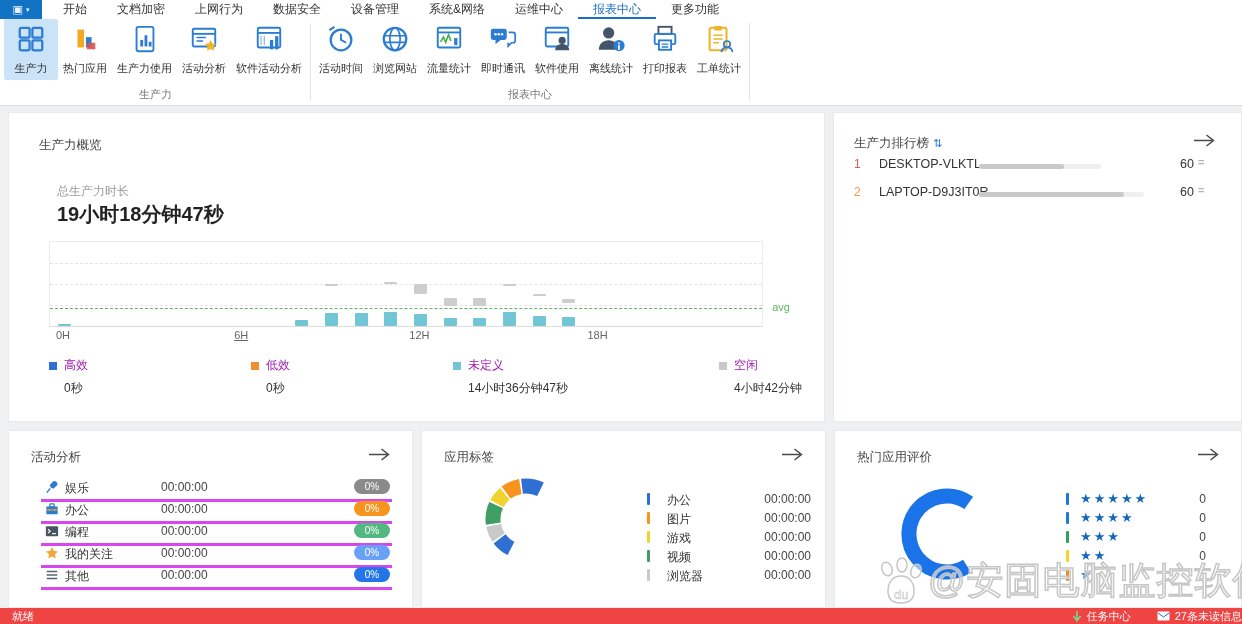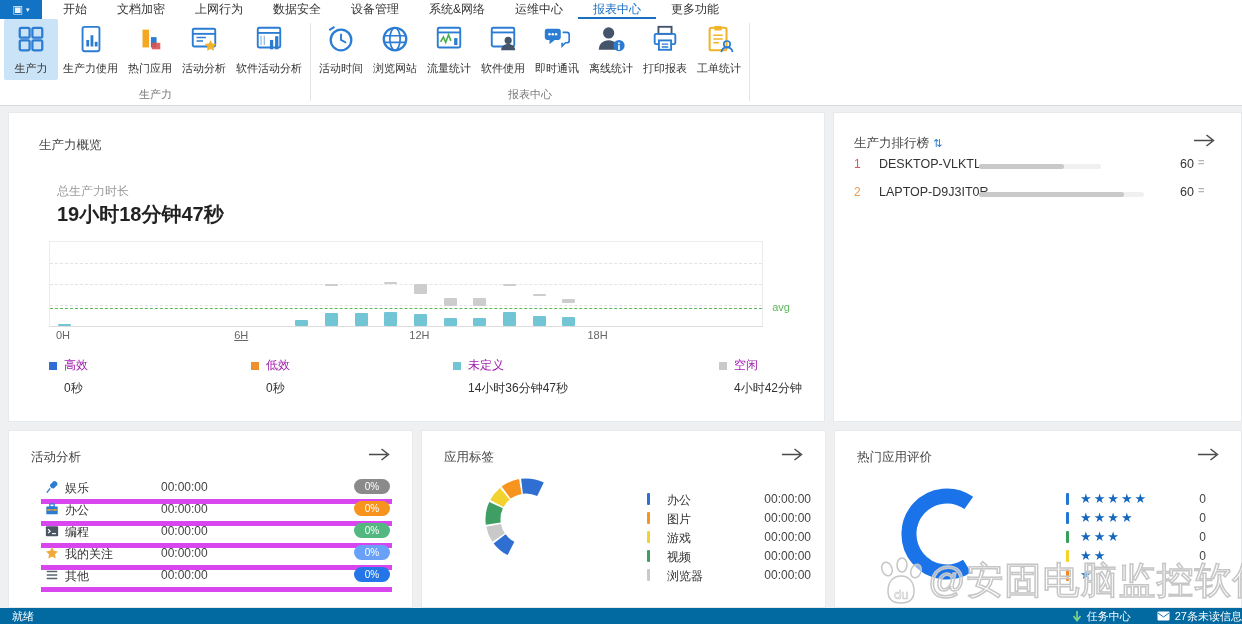--- a/index.html
+++ b/index.html
@@ -57,21 +57,21 @@
   .rank-fill{height:5px;border-radius:3px;background:#c9c9c9;}
   .rank-val{position:absolute;left:325px;width:35px;text-align:right;font-size:12.5px;color:#333;}
   .rank-eq{position:absolute;left:364px;top:-1px;color:#b5b5b5;font-size:11px;font-weight:bold;}
 
   .bcard{top:430px;height:178px;}
   #card-activity{left:8px;width:405px;}
   #card-apptags{left:421px;width:405px;}
   #card-ratings{left:834px;width:408px;}
   .bcard .card-arrow{right:22px;}
 
-  .act-row{position:absolute;left:32px;right:20px;height:22px;border-bottom:5px solid #d946ef;cursor:pointer;}
+  .act-row{position:absolute;left:32px;right:20px;height:22px;border-bottom:3px solid #d946ef;cursor:pointer;}
   .act-icon{position:absolute;left:4px;top:3px;}
   .act-label{position:absolute;left:24px;top:3px;font-size:12px;color:#333;}
   .act-time{position:absolute;left:120px;top:3px;font-size:12px;color:#444;}
   .act-badge{position:absolute;right:2px;top:2px;width:36px;height:15px;border-radius:8px;color:#fff;font-size:10px;text-align:center;line-height:15px;}
 
   .tag-row{position:absolute;height:16px;}
   .tag-tick{position:absolute;left:0;top:2px;width:3px;height:12px;border-radius:1px;}
   .tag-label{position:absolute;left:20px;top:1px;font-size:12px;color:#333;}
   .tag-time{position:absolute;left:100px;width:64px;text-align:right;top:1px;font-size:12px;color:#444;}
 
@@ -79,21 +79,21 @@
   .rate-tick{position:absolute;left:0;top:2px;width:3px;height:12px;border-radius:1px;}
   .rate-stars{position:absolute;left:14px;top:0;font-size:13px;color:#1467bd;letter-spacing:2px;white-space:nowrap;}
   .rate-count{position:absolute;left:118px;width:22px;text-align:right;top:1px;font-size:12px;color:#444;}
 
   
   .watermark{position:absolute;left:874px;top:556px;display:flex;align-items:center;z-index:50;pointer-events:none;}
   .wm-text{font-size:37px;letter-spacing:1px;color:rgba(255,255,255,0.5);-webkit-text-stroke:1.5px #c6c6c6;white-space:nowrap;}
   .wm-logo{margin-right:2px;}
 
   
-  .statusbar{position:absolute;left:0;bottom:0;width:100%;height:16px;background:#0369a1;color:#fff;font-size:11px;display:flex;align-items:center;}
+  .statusbar{position:absolute;left:0;bottom:0;width:100%;height:16px;background:#ef4444;color:#fff;font-size:11px;display:flex;align-items:center;}
   .status-left{margin-left:12px;}
   .status-right{margin-left:auto;display:flex;align-items:center;gap:26px;margin-right:0;}
   .status-item{display:flex;align-items:center;gap:5px;cursor:pointer;}
 </style>
 </head>
 <body>
 
 <div class="app">
 
   <div class="menubar">
@@ -121,34 +121,34 @@
             <span><svg width="30" height="30" viewBox="0 0 32 32" xmlns="http://www.w3.org/2000/svg">
                 <rect x="4" y="4" width="10.5" height="10.5" rx="1.5" fill="none" stroke="#2b7cd3" stroke-width="2.4"></rect>
                 <rect x="17.5" y="4" width="10.5" height="10.5" rx="1.5" fill="none" stroke="#2b7cd3" stroke-width="2.4"></rect>
                 <rect x="4" y="17.5" width="10.5" height="10.5" rx="1.5" fill="none" stroke="#2b7cd3" stroke-width="2.4"></rect>
                 <rect x="17.5" y="17.5" width="10.5" height="10.5" rx="1.5" fill="none" stroke="#2b7cd3" stroke-width="2.4"></rect>
               </svg></span>
             <span class="rlabel">生产力</span>
           </div>
           <div class="ritem">
             <span><svg width="30" height="30" viewBox="0 0 32 32" xmlns="http://www.w3.org/2000/svg">
+                <rect x="8" y="6" width="7" height="19" fill="#f5a623"></rect>
+                <rect x="17" y="14" width="6" height="11" fill="#2b7cd3"></rect>
+                <rect x="18" y="20" width="9" height="7" fill="#d9534f" opacity="0.9"></rect>
+              </svg></span>
+            <span class="rlabel">热门应用</span>
+          </div>
+          <div class="ritem">
+            <span><svg width="30" height="30" viewBox="0 0 32 32" xmlns="http://www.w3.org/2000/svg">
                 <rect x="7" y="3" width="18" height="26" rx="2" fill="none" stroke="#2b7cd3" stroke-width="2"></rect>
                 <rect x="11" y="17" width="3" height="7" fill="#2b7cd3"></rect>
                 <rect x="15.5" y="12" width="3" height="12" fill="#2b7cd3"></rect>
                 <rect x="20" y="19" width="3" height="5" fill="#2b7cd3"></rect>
               </svg></span>
             <span class="rlabel">生产力使用</span>
-          </div>
-          <div class="ritem">
-            <span><svg width="30" height="30" viewBox="0 0 32 32" xmlns="http://www.w3.org/2000/svg">
-                <rect x="8" y="6" width="7" height="19" fill="#f5a623"></rect>
-                <rect x="17" y="14" width="6" height="11" fill="#2b7cd3"></rect>
-                <rect x="18" y="20" width="9" height="7" fill="#d9534f" opacity="0.9"></rect>
-              </svg></span>
-            <span class="rlabel">热门应用</span>
           </div>
           <div class="ritem">
             <span><svg width="30" height="30" viewBox="0 0 32 32" xmlns="http://www.w3.org/2000/svg">
                 <rect x="4" y="5" width="24" height="19" rx="1.5" fill="none" stroke="#2b7cd3" stroke-width="2"></rect>
                 <path d="M4 10.5h24" stroke="#2b7cd3" stroke-width="2"></path>
                 <path d="M8 14.5h10M8 18h7" stroke="#2b7cd3" stroke-width="1.6"></path>
                 <path d="M23 17l1.9 3.8 4.2.6-3 3 .7 4.2-3.8-2-3.8 2 .7-4.2-3-3 4.2-.6z" fill="#f0b429"></path>
               </svg></span>
             <span class="rlabel">活动分析</span>
           </div>
@@ -185,40 +185,40 @@
             <span class="rlabel">浏览网站</span>
           </div>
           <div class="ritem">
             <span><svg width="30" height="30" viewBox="0 0 32 32" xmlns="http://www.w3.org/2000/svg">
                 <rect x="4" y="4" width="24" height="21" rx="1.5" fill="none" stroke="#2b7cd3" stroke-width="2"></rect>
                 <path d="M4 9h24" stroke="#2b7cd3" stroke-width="2"></path>
                 <path d="M7 19l3-5 2.5 5.5 3-8 2.5 6.5" fill="none" stroke="#4caf50" stroke-width="1.8"></path>
                 <rect x="21.5" y="15" width="3.5" height="7.5" fill="#2b7cd3"></rect>
               </svg></span>
             <span class="rlabel">流量统计</span>
-          </div>
-          <div class="ritem">
-            <span><svg width="30" height="30" viewBox="0 0 32 32" xmlns="http://www.w3.org/2000/svg">
-                <rect x="4" y="4" width="24" height="20" rx="1.5" fill="none" stroke="#2b7cd3" stroke-width="2"></rect>
-                <path d="M4 9h24" stroke="#2b7cd3" stroke-width="2"></path>
-                <circle cx="21.5" cy="17.5" r="3.8" fill="#44546a"></circle>
-                <path d="M14 28c0-4.3 3.3-6.8 7.5-6.8S29 23.7 29 28z" fill="#44546a"></path>
-              </svg></span>
-            <span class="rlabel">软件使用</span>
           </div>
           <div class="ritem">
             <span><svg width="30" height="30" viewBox="0 0 32 32" xmlns="http://www.w3.org/2000/svg">
                 <rect x="3" y="5" width="17" height="12" rx="2.5" fill="#2b7cd3"></rect>
                 <path d="M8 17v4.5l5.5-4.5z" fill="#2b7cd3"></path>
                 <circle cx="8" cy="11" r="1.3" fill="#fff"></circle>
                 <circle cx="11.5" cy="11" r="1.3" fill="#fff"></circle>
                 <circle cx="15" cy="11" r="1.3" fill="#fff"></circle>
                 <path d="M22 9h4.5a2.5 2.5 0 0 1 2.5 2.5v6a2.5 2.5 0 0 1-2.5 2.5H25l-3.5 3.5V20" fill="none" stroke="#2b7cd3" stroke-width="1.8"></path>
               </svg></span>
             <span class="rlabel">即时通讯</span>
+          </div>
+          <div class="ritem">
+            <span><svg width="30" height="30" viewBox="0 0 32 32" xmlns="http://www.w3.org/2000/svg">
+                <rect x="4" y="4" width="24" height="20" rx="1.5" fill="none" stroke="#2b7cd3" stroke-width="2"></rect>
+                <path d="M4 9h24" stroke="#2b7cd3" stroke-width="2"></path>
+                <circle cx="21.5" cy="17.5" r="3.8" fill="#44546a"></circle>
+                <path d="M14 28c0-4.3 3.3-6.8 7.5-6.8S29 23.7 29 28z" fill="#44546a"></path>
+              </svg></span>
+            <span class="rlabel">软件使用</span>
           </div>
           <div class="ritem">
             <span><svg width="30" height="30" viewBox="0 0 32 32" xmlns="http://www.w3.org/2000/svg">
                 <circle cx="13.5" cy="9.5" r="6" fill="#44546a"></circle>
                 <path d="M3 27.5c0-6.5 4.7-10.2 10.5-10.2S24 21 24 27.5z" fill="#44546a"></path>
                 <circle cx="24.5" cy="23" r="6" fill="#2b7cd3"></circle>
                 <rect x="23.6" y="19.7" width="1.8" height="1.9" fill="#fff"></rect>
                 <rect x="23.6" y="22.6" width="1.8" height="5" fill="#fff"></rect>
               </svg></span>
             <span class="rlabel">离线统计</span>

